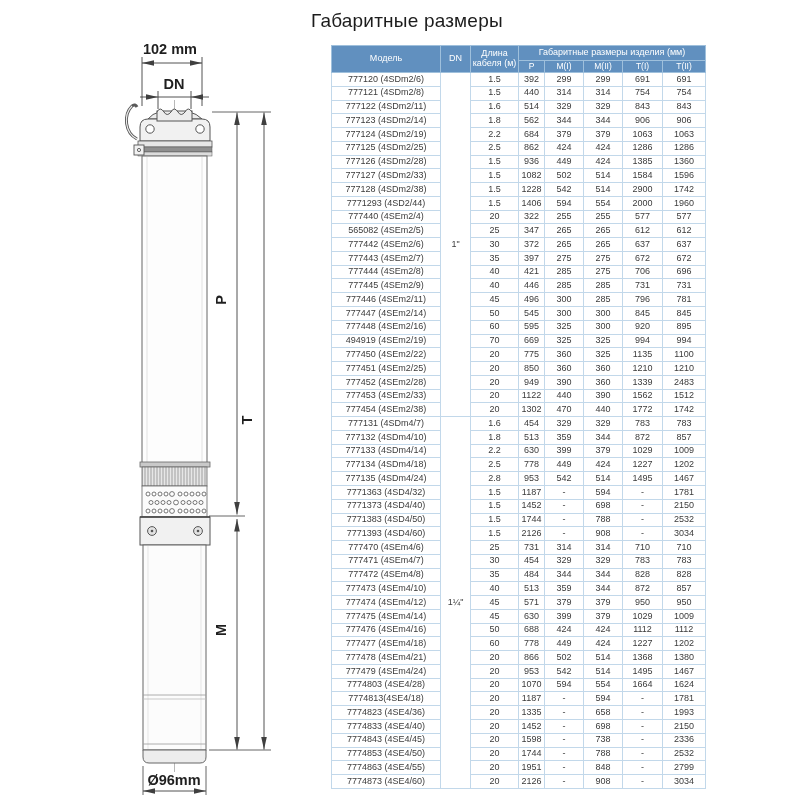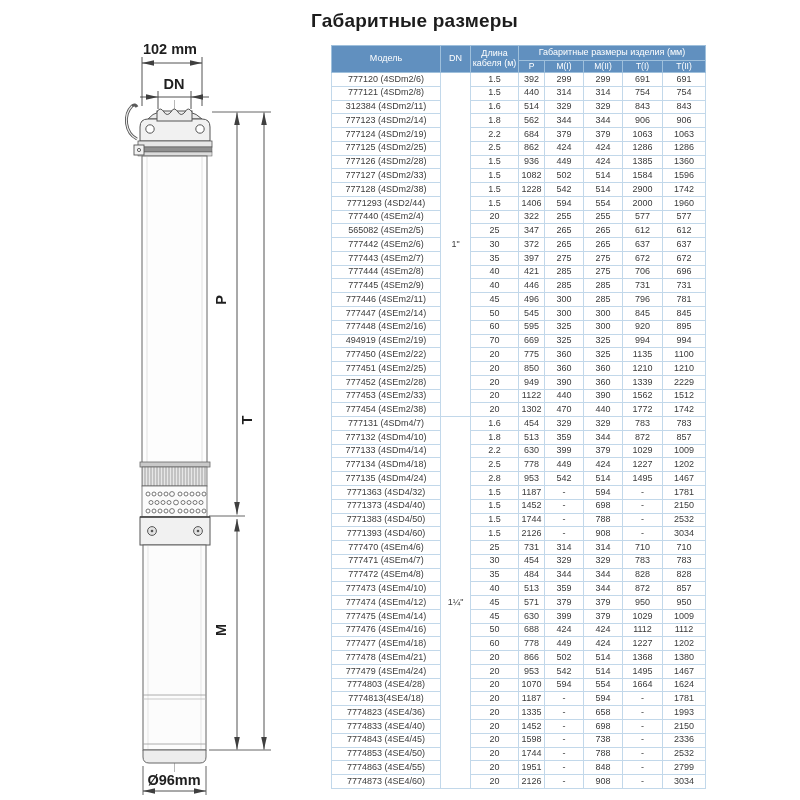--- a/index.html
+++ b/index.html
@@ -2,21 +2,21 @@
 <html style="--header-bg: #6190bf;"><head>
 <meta charset="utf-8">
 <style>
   html,body { margin:0; padding:0; }
   body {
     width:800px; height:800px; position:relative; overflow:hidden;
     background:#ffffff; font-family:"Liberation Sans", sans-serif;
   }
   .title {
     position:absolute; left:311px; top:10px;
-    font-size:19px; font-weight:700; color:#1c1c1c; letter-spacing:.2px;text-align:right;
+    font-size:19px; font-weight:400; color:#1c1c1c; letter-spacing:.2px;text-align:right;
   }
   
   .dims-table {
     position:absolute; left:331px; top:45px; width:374px; height:744px;
     border-collapse:collapse; table-layout:fixed;
     font-size:9px; color:#3b3b3b;
     border:1px solid #8fb4d6;
   }
   .dims-table td, .dims-table th {
     border:1px solid #c2d8ea; padding:0; margin:0;
@@ -236,21 +236,21 @@
       <tr>
         <td>777121 (4SDm2/8)</td>
         <td>1.5</td>
         <td>440</td>
         <td>314</td>
         <td>314</td>
         <td>754</td>
         <td>754</td>
       </tr>
       <tr>
-        <td>312384 (4SDm2/11)</td>
+        <td>777122 (4SDm2/11)</td>
         <td>1.6</td>
         <td>514</td>
         <td>329</td>
         <td>329</td>
         <td>843</td>
         <td>843</td>
       </tr>
       <tr>
         <td>777123 (4SDm2/14)</td>
         <td>1.8</td>
@@ -422,21 +422,21 @@
         <td>1210</td>
         <td>1210</td>
       </tr>
       <tr>
         <td>777452 (4SEm2/28)</td>
         <td>20</td>
         <td>949</td>
         <td>390</td>
         <td>360</td>
         <td>1339</td>
-        <td>2229</td>
+        <td>2483</td>
       </tr>
       <tr>
         <td>777453 (4SEm2/33)</td>
         <td>20</td>
         <td>1122</td>
         <td>440</td>
         <td>390</td>
         <td>1562</td>
         <td>1512</td>
       </tr>

